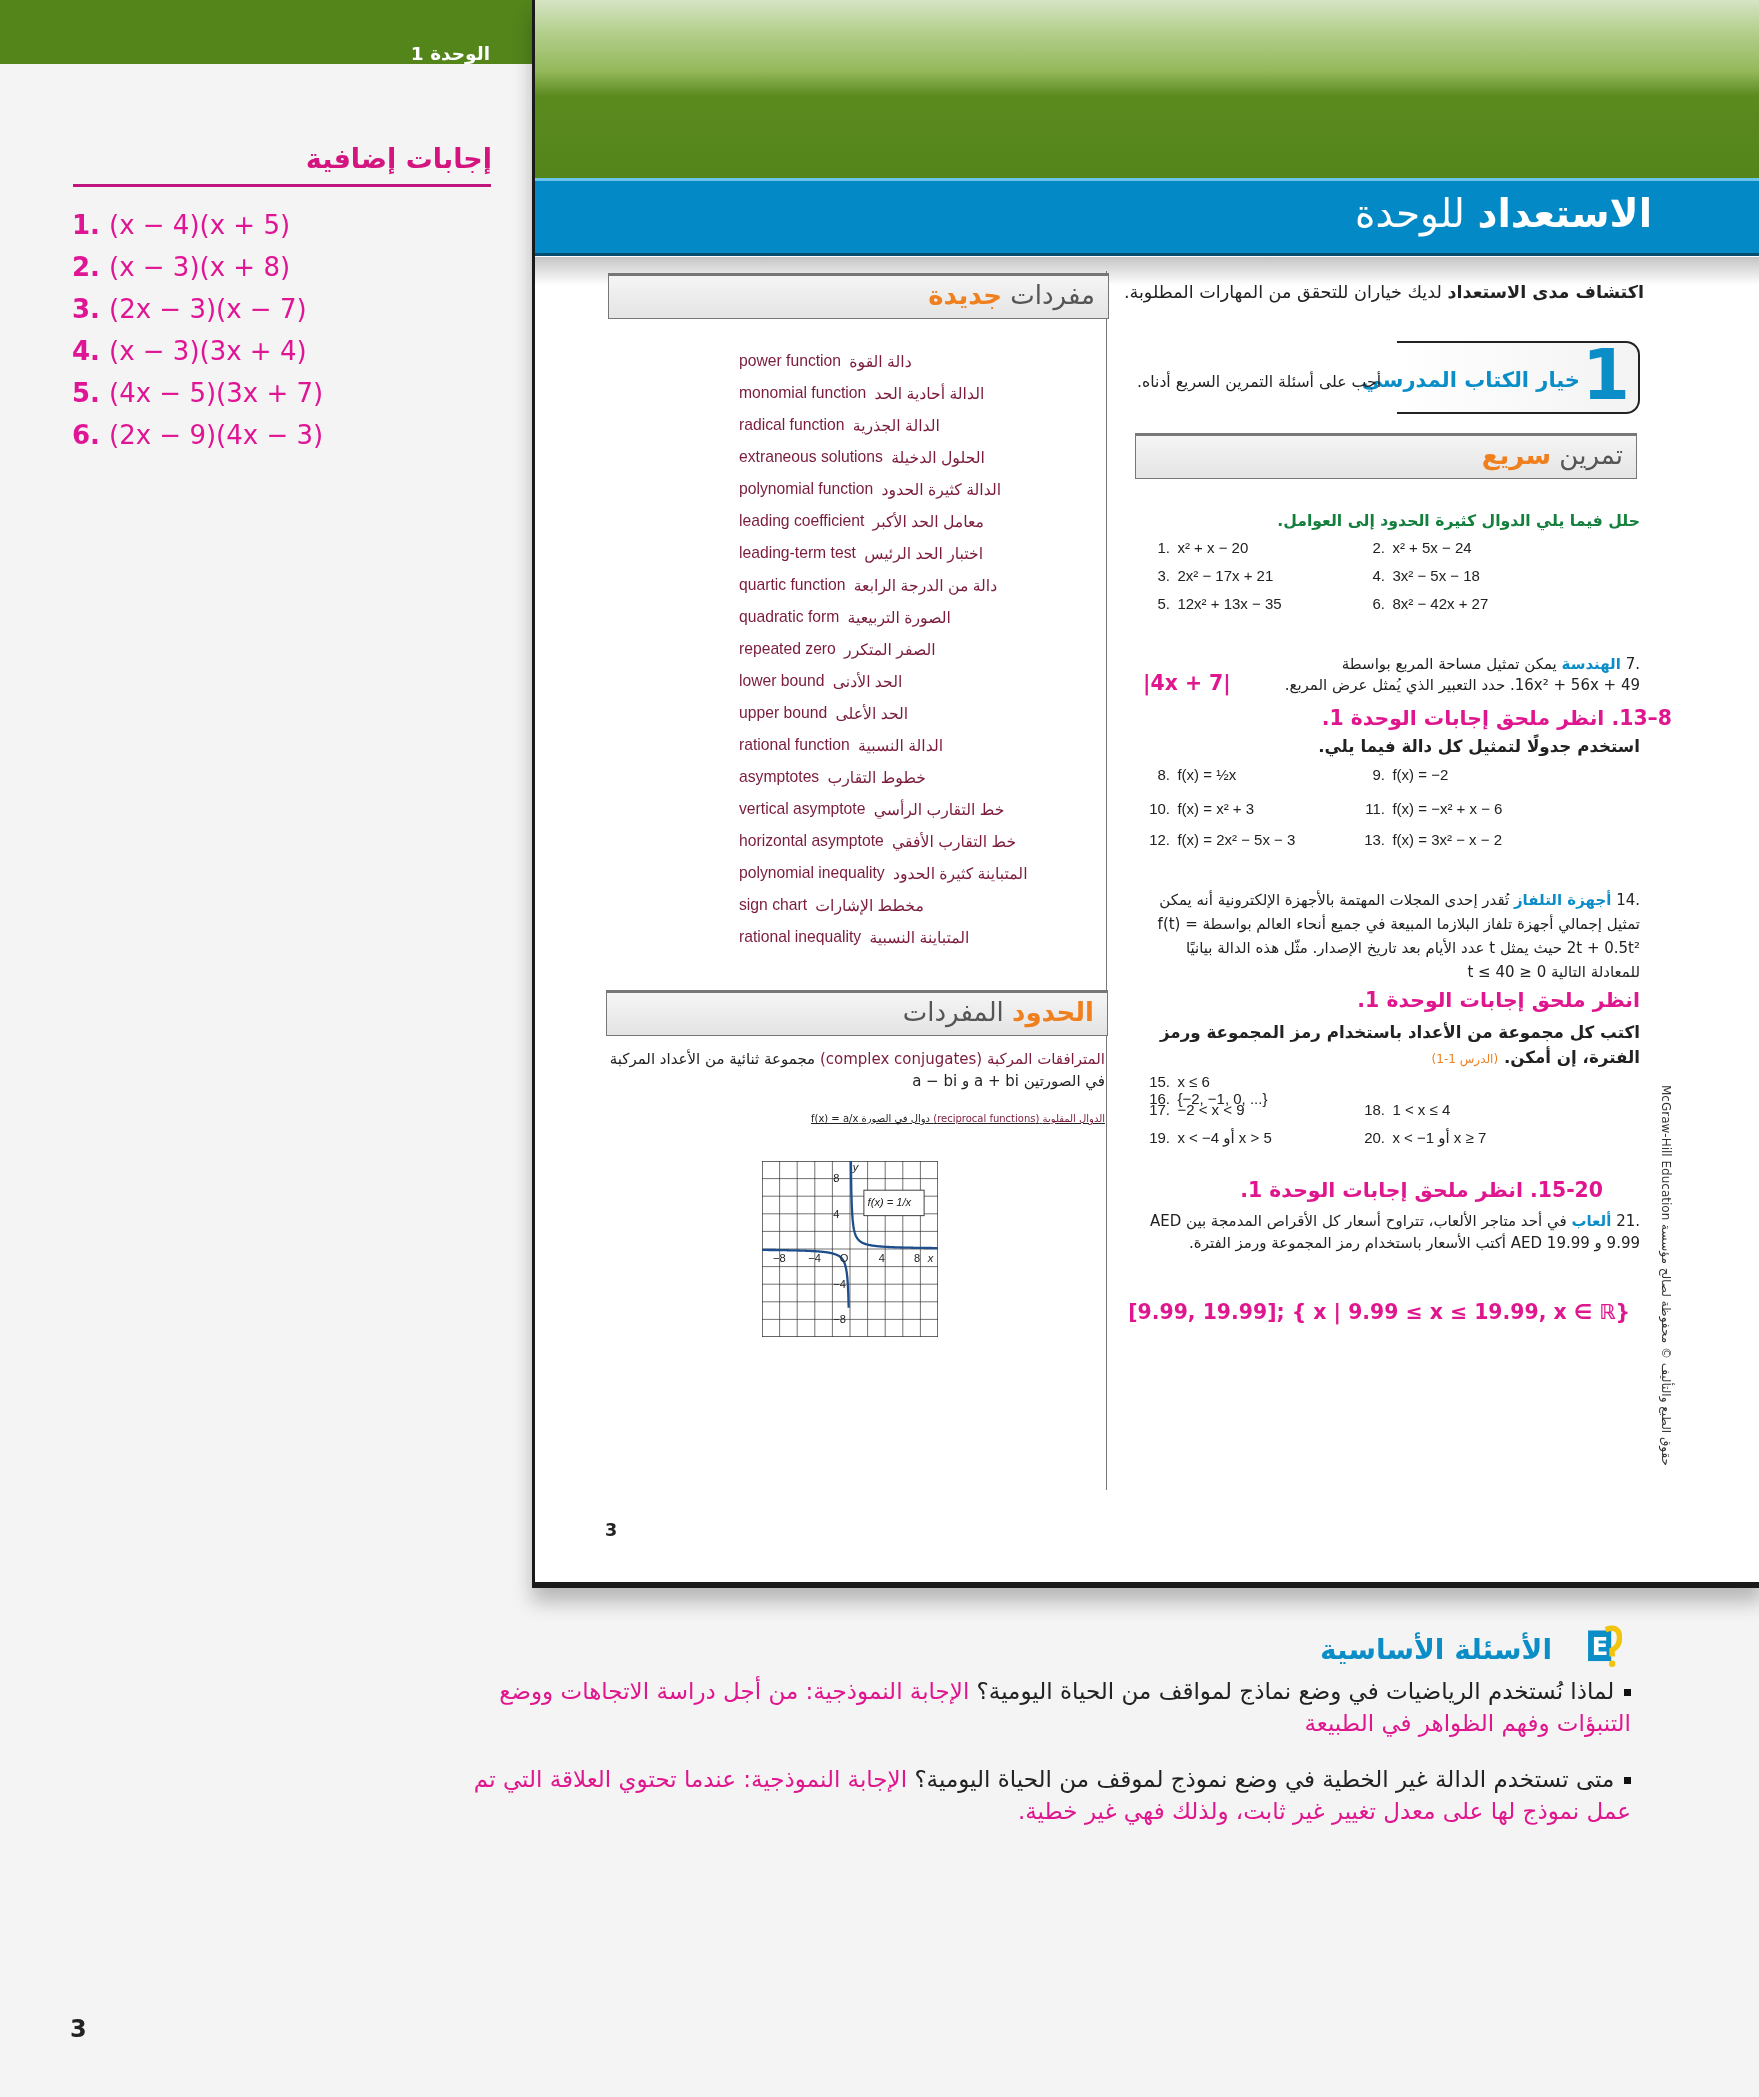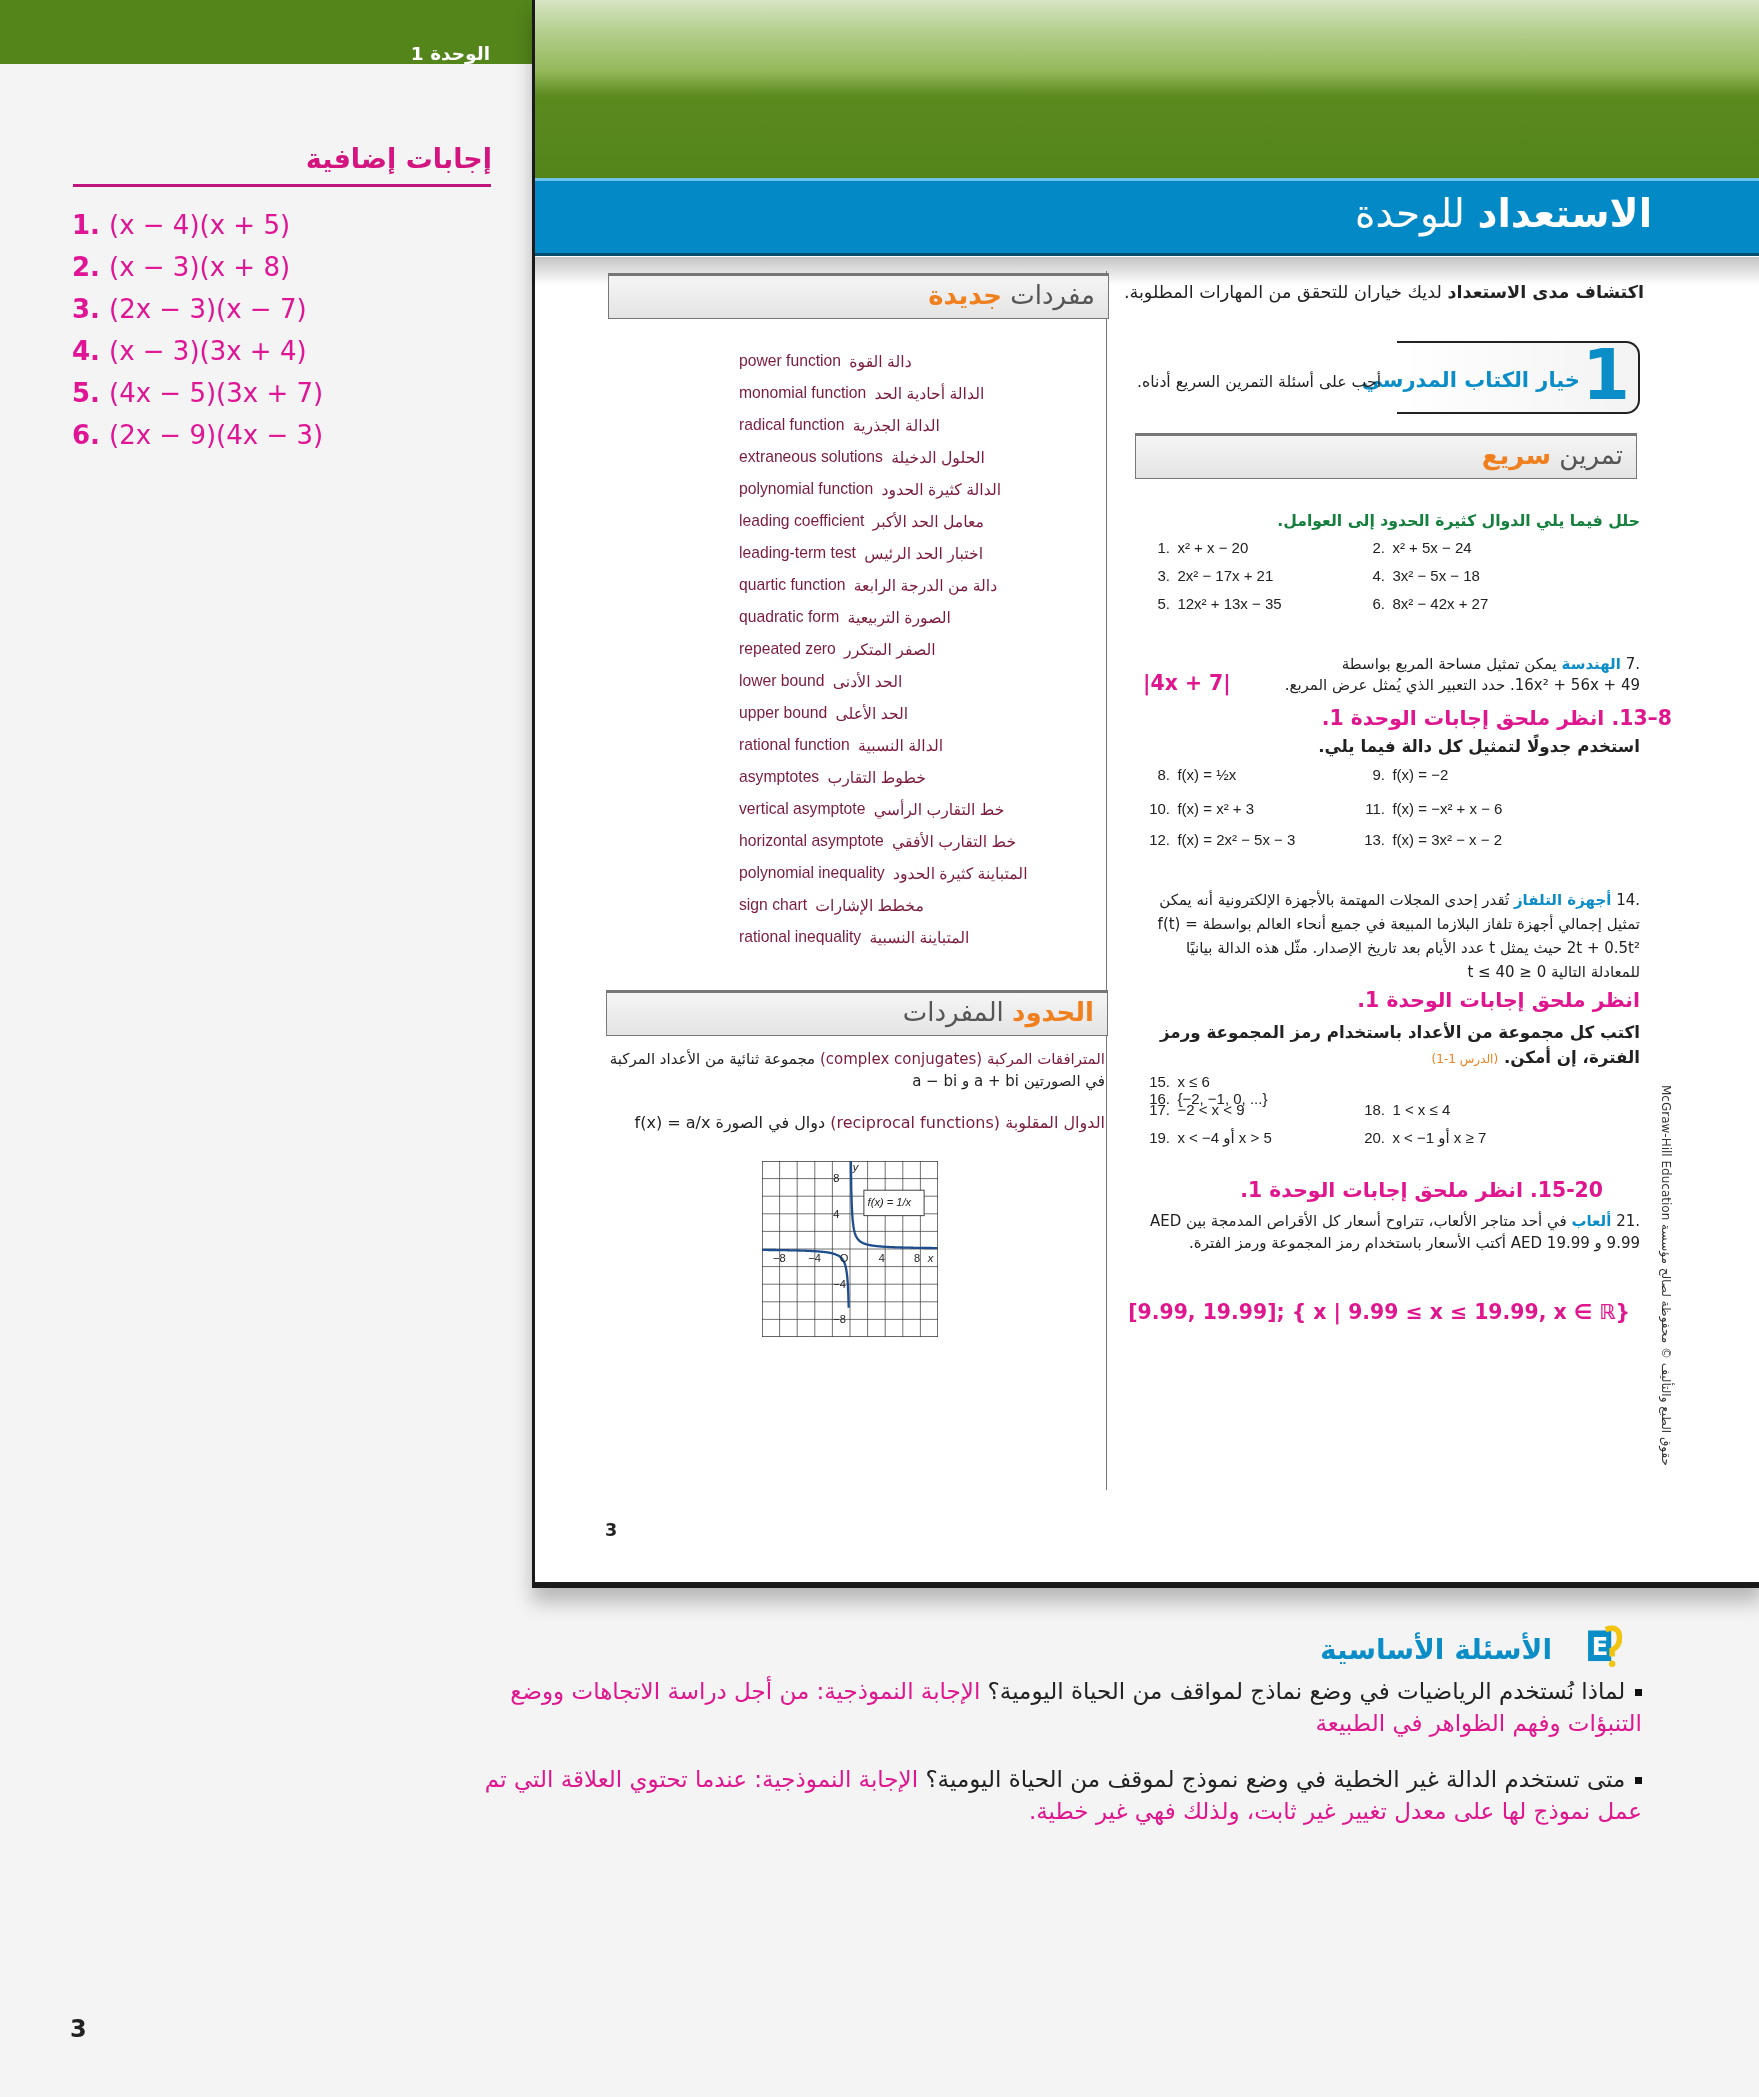--- a/index.html
+++ b/index.html
@@ -64,28 +64,28 @@
   #vert-credit span{position:absolute;left:0;top:0;transform-origin:0 0;transform:rotate(90deg) translate(0,-21px);white-space:nowrap;font-size:12px;color:#333;}
 
   
   #col-divider{left:1106px;top:271px;width:1.4px;height:1219px;background:#777;}
   #nv-box{left:608px;top:273px;width:499px;}
   #nv-list{left:739px;top:352px;width:366px;}
   .vocab{height:32px;font-size:15.7px;color:#7a1b3a;font-family:"Liberation Sans",sans-serif;white-space:nowrap;display:flex;}
   .vocab .ar{margin-left:8.3px;direction:rtl;}
   #vr-box{left:606px;top:990px;width:500px;}
   #vr-1{right:655px;top:1048px;width:500px;font-size:15px;line-height:22px;color:#222;}
-  #vr-2{right:655px;top:1113px;width:500px;font-size:16px;color:#222;white-space:nowrap;}
+  #vr-2{right:655px;top:1113px;width:500px;font-size:10px;color:#222;white-space:nowrap;text-decoration:underline;}
   #graph{left:762px;top:1161px;width:176px;height:176px;}
   #page-num{left:605px;top:1520px;font-size:17.6px;color:#222;font-weight:bold;}
 
   
   #eq-icon{left:1587px;top:1624px;width:35px;height:44px;}
   #eq-title{right:208px;top:1633px;font-size:28px;font-weight:bold;color:#0b8ec7;white-space:nowrap;direction:rtl;}
-  .eq-item{right:118px;width:1203px;font-size:23px;line-height:32px;direction:rtl;text-align:right;}
+  .eq-item{right:129px;width:1203px;font-size:23px;line-height:32px;direction:rtl;text-align:right;}
   .eq-bullet{display:inline-block;width:7.4px;height:7.4px;background:#111;margin-left:9.3px;vertical-align:middle;}
   #eq1{top:1675px;}
   #eq2{top:1763px;}
   .eq-q{color:#222;}
   .eq-a{color:#e0168f;}
 </style>
 </head>
 <body>
 
 <div id="left-banner" class="abs">

